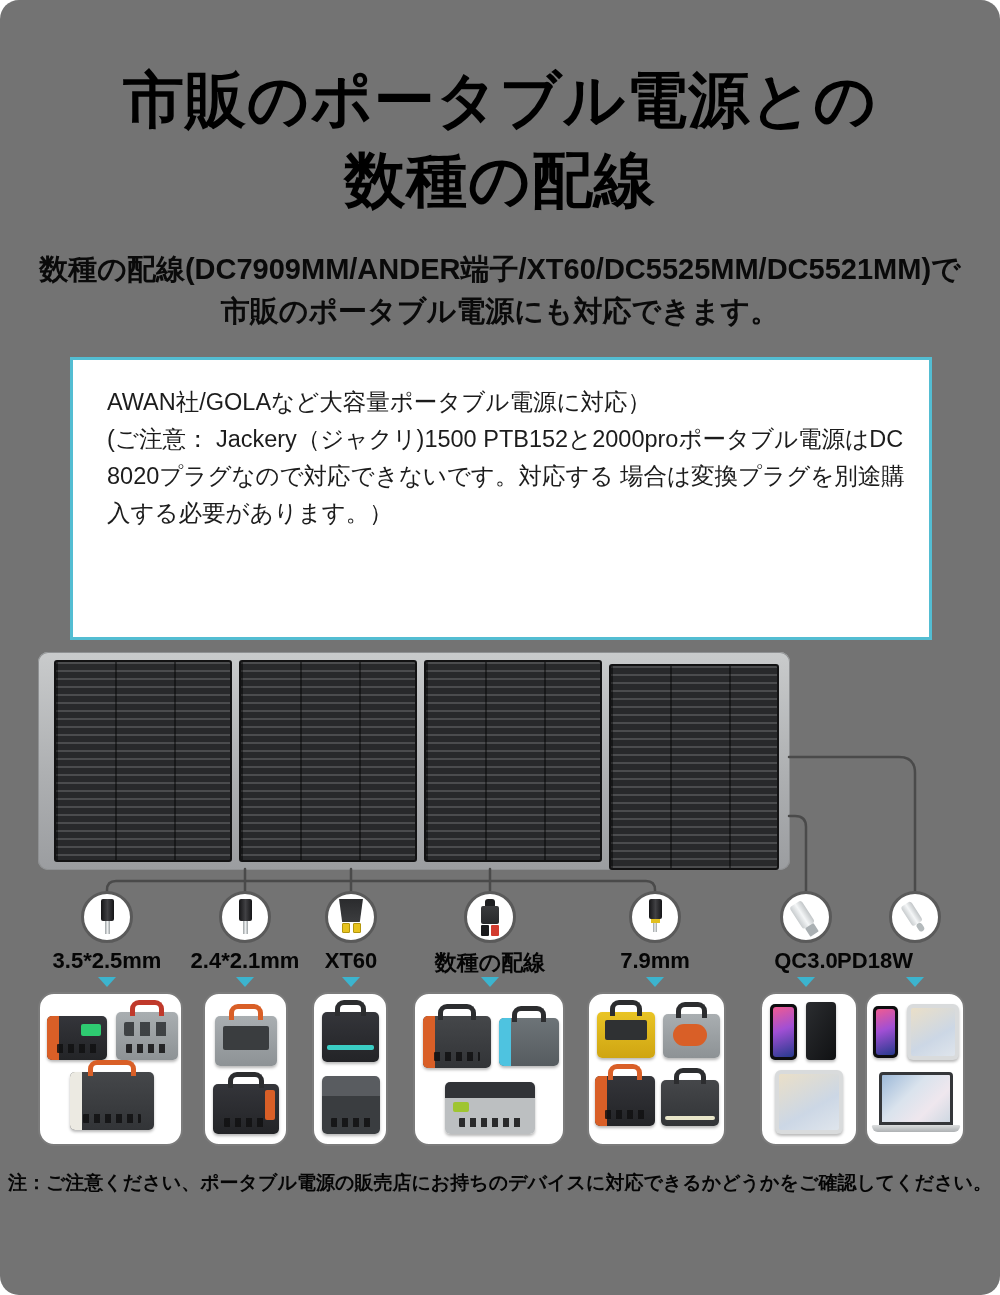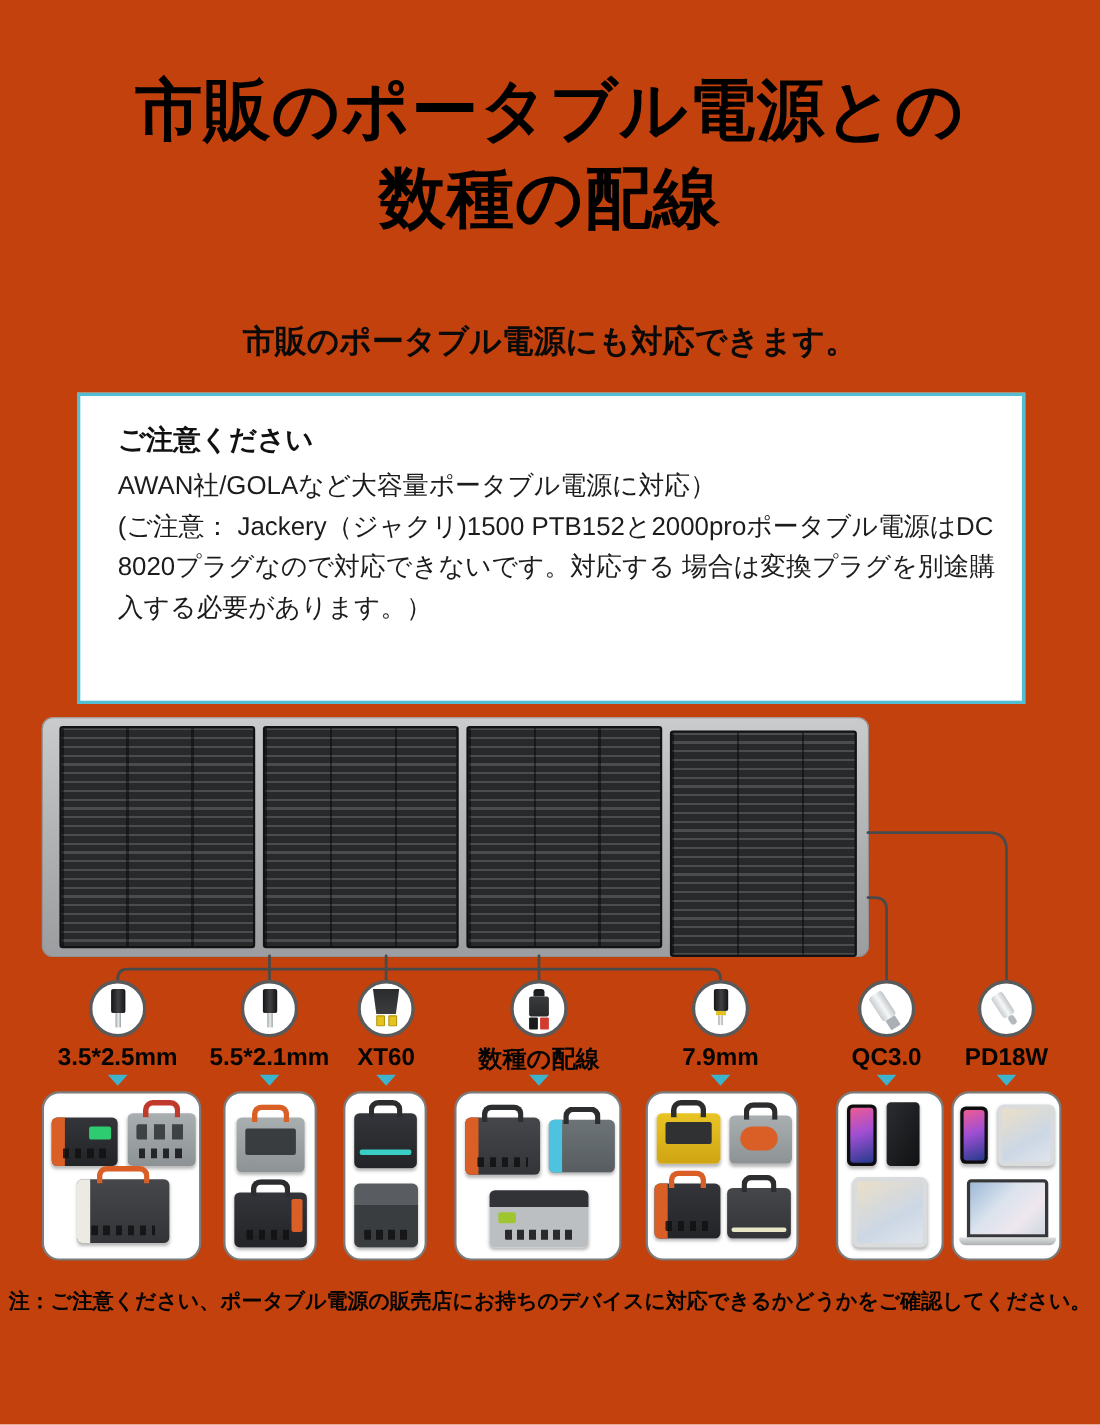--- a/index.html
+++ b/index.html
@@ -1,17 +1,17 @@
 <!DOCTYPE html>
 <html><head>
 <meta charset="utf-8">
 <style>
   html,body{margin:0;padding:0;background:#fff;}
-  #canvas{position:relative;width:1000px;height:1295px;background:#c2410c;overflow:hidden;
-          font-family:"Liberation Sans","DejaVu Sans",sans-serif;color:#000;}
+  #canvas{position:relative;width:1000px;height:1295px;background:#737373;overflow:hidden;
+          font-family:"Liberation Sans","DejaVu Sans",sans-serif;color:#000;border-radius:19px;}
 
   
   .title{position:absolute;left:0;width:1000px;text-align:center;font-weight:900;color:#000;
          font-size:61px;line-height:1;letter-spacing:1px;}
   #title1{top:70px;}
   #title2{top:150px;}
   .subtitle{position:absolute;left:0;width:1000px;text-align:center;font-weight:700;color:#0a0a0a;
             font-size:29px;line-height:1;}
   #subtitle1{top:255px;}
   #subtitle2{top:297px;}
@@ -113,24 +113,24 @@
   #footerNote{position:absolute;left:0;top:1170px;width:1000px;text-align:center;
               font-size:19px;font-weight:700;color:#050505;}
 </style>
 </head>
 <body>
 
 <div id="canvas">
 
   <div class="title" id="title1">市販のポータブル電源との</div>
   <div class="title" id="title2">数種の配線</div>
+  <div class="subtitle" id="subtitle1">数種の配線(DC7909MM/ANDER端子/XT60/DC5525MM/DC5521MM)で</div>
   <div class="subtitle" id="subtitle2">市販のポータブル電源にも対応できます。</div>
 
   <div id="noticeBox">
-    <div id="noticeHeading">ご注意ください</div>
     <div class="notice-line">AWAN社/GOLAなど大容量ポータブル電源に対応）</div>
     <div class="notice-line">(ご注意： Jackery（ジャクリ)1500 PTB152と2000proポータブル電源はDC</div>
     <div class="notice-line">8020プラグなので対応できないです。対応する 場合は変換プラグを別途購</div>
     <div class="notice-line">入する必要があります。）</div>
   </div>
 
   <div id="panel">
     <div class="sec" id="sec1"></div>
     <div class="sec" id="sec2"></div>
     <div class="sec" id="sec3"></div>
@@ -193,26 +193,26 @@
       </div>
   </div>
   <div class="conn" style="left:889px">
     <div class="glyph g-usbc">
         <i class="shell"></i>
         <i class="metal"></i>
       </div>
   </div>
 
   <div class="clabel" style="left:37px">3.5*2.5mm</div>
-  <div class="clabel" style="left:175px">5.5*2.1mm</div>
+  <div class="clabel" style="left:175px">2.4*2.1mm</div>
   <div class="clabel" style="left:281px">XT60</div>
   <div class="clabel" style="left:420px">数種の配線</div>
   <div class="clabel" style="left:585px">7.9mm</div>
   <div class="clabel" style="left:736px">QC3.0</div>
-  <div class="clabel" style="left:845px">PD18W</div>
+  <div class="clabel" style="left:805px">PD18W</div>
 
   <div class="tri" style="left:98px"></div>
   <div class="tri" style="left:236px"></div>
   <div class="tri" style="left:342px"></div>
   <div class="tri" style="left:481px"></div>
   <div class="tri" style="left:646px"></div>
   <div class="tri" style="left:797px"></div>
   <div class="tri" style="left:906px"></div>
 
   <div class="devbox" style="left:38px;width:145px">

